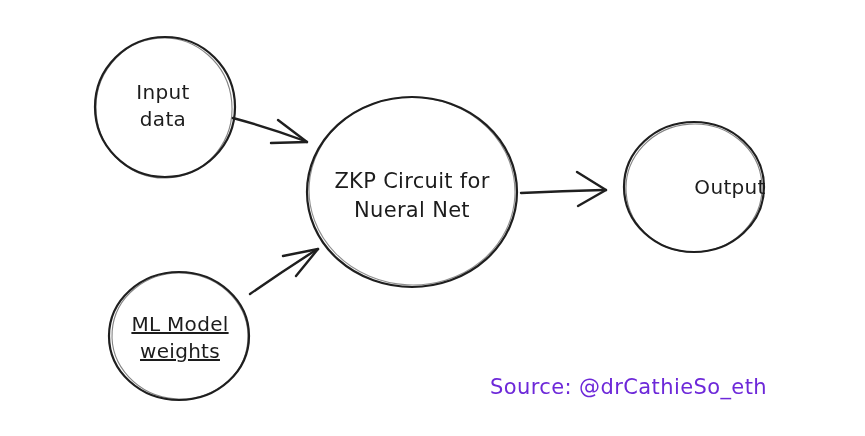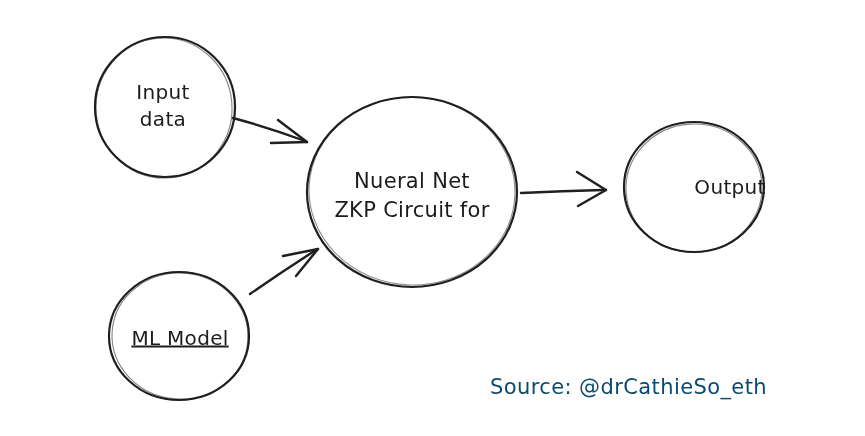--- a/index.html
+++ b/index.html
@@ -33,21 +33,21 @@
   }
   .node-label .line { display: block; }
   .label-input-data   { left: 163px; top: 106px; }
   .label-zkp          { left: 412px; top: 196px; font-size: 21px; line-height: 29px; }
   .label-output       { left: 730px; top: 187px; }
   .label-ml-weights   { left: 180px; top: 338px; text-decoration: underline; }
   .source-credit {
     position: absolute;
     left: 490px;
     top: 375px;
-    color: #0c4a6e;
+    color: #6d28d9;
     font-size: 21px;
     letter-spacing: 0.4px;
     white-space: nowrap;
     font-weight: 500;
   }
   svg ellipse, svg path, svg polyline {
     vector-effect: non-scaling-stroke;
   }
 </style>
 </head>
@@ -98,27 +98,28 @@
 
     </g>
   </svg>
 
   <div class="node-label label-input-data">
     <span class="line">Input</span>
     <span class="line">data</span>
   </div>
 
   <div class="node-label label-zkp">
+    <span class="line">ZKP Circuit for</span>
     <span class="line">Nueral Net</span>
-    <span class="line">ZKP Circuit for</span>
   </div>
 
   <div class="node-label label-output">
     <span class="line">Output</span>
   </div>
 
   <div class="node-label label-ml-weights">
     <span class="line">ML Model</span>
+    <span class="line">weights</span>
   </div>
 
   <div class="source-credit">Source: @drCathieSo_eth</div>
 
 </div>
 
 </body></html>

